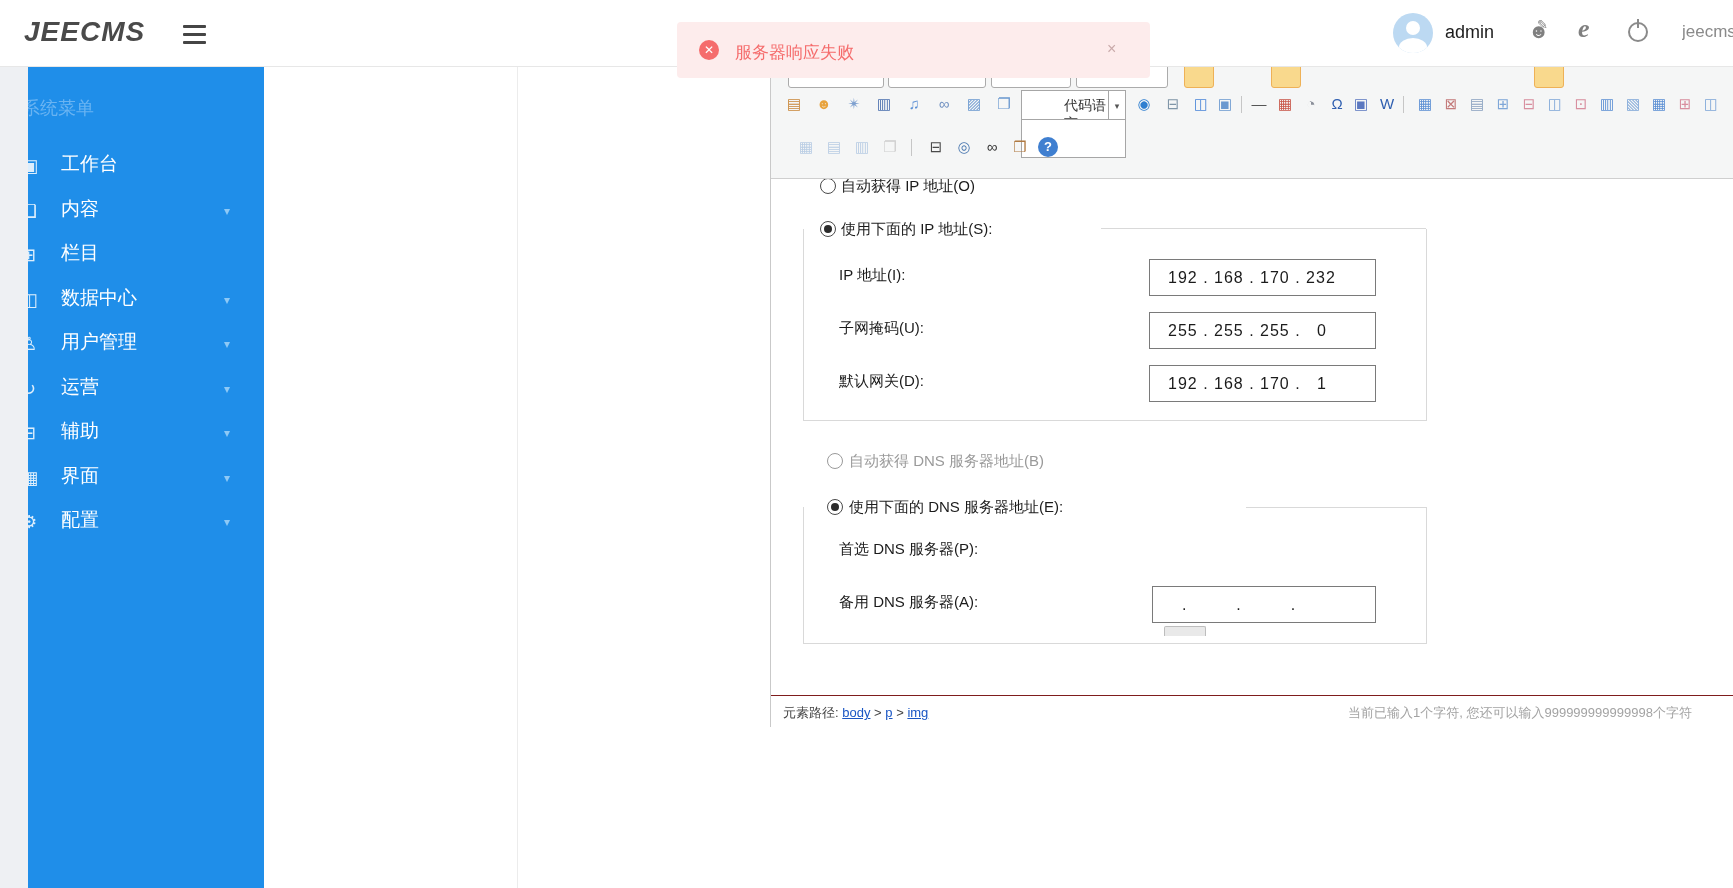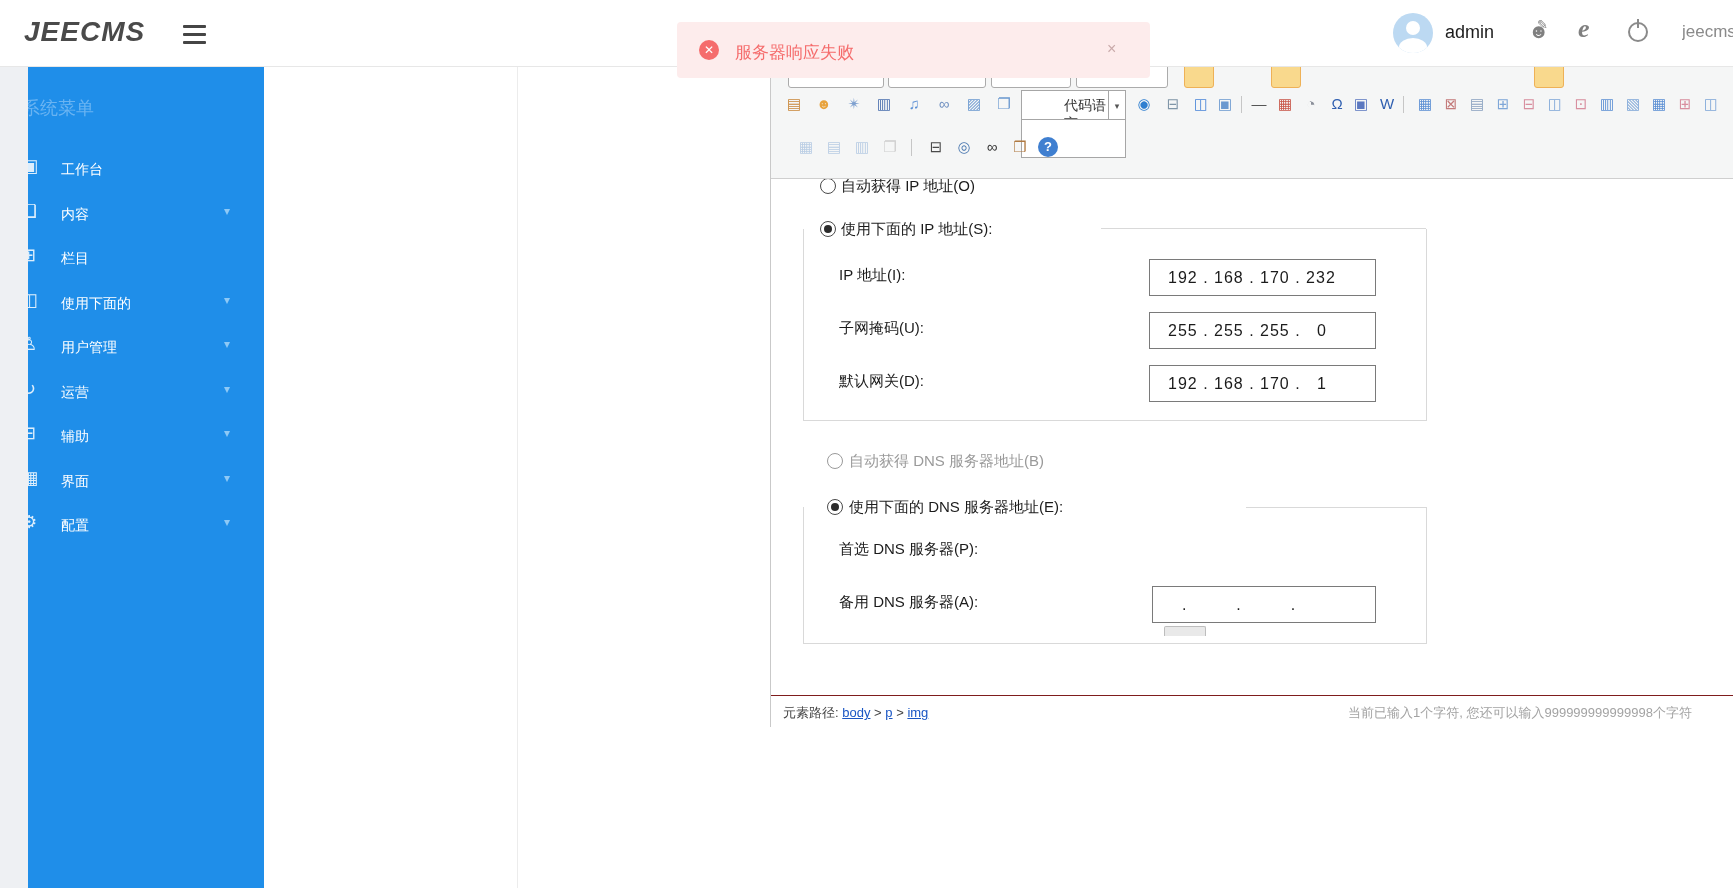--- a/index.html
+++ b/index.html
@@ -26,21 +26,21 @@
   #toast-icon { left:22px; top:18px; width:20px; height:20px; border-radius:50%; background:#f56c6c; color:#fff;
     font-size:12px; font-weight:bold; text-align:center; line-height:20px; }
   #toast-msg { left:58px; top:19px; font-size:17px; color:#f56c6c; }
   #toast-close { left:430px; top:18px; font-size:16px; color:#c9aaaa; cursor:pointer; }
 
   
   #sidebar { left:0; top:67px; width:236px; height:821px; background:#1f8ee9; z-index:2; overflow:hidden;margin-left:28px; }
   #sidebar-title { left:-6px; top:29px; font-size:18px; color:#6ab4f2; white-space:nowrap; }
   .side-item { position:absolute; left:0; width:236px; height:34px; cursor:pointer; }
   .side-ic { position:absolute; left:-7px; top:5px; font-size:18px; color:rgba(255,255,255,.85); }
-  .side-label { position:absolute; left:33px; top:11px; font-size:14px; color:#fff; white-space:nowrap; }
+  .side-label { position:absolute; left:33px; top:1px; font-size:19px; color:#fff; white-space:nowrap; }
   .side-chev { position:absolute; left:196px; top:9px; font-size:12px; color:#8ec9f6; }
 
   
   #panel { left:264px; top:67px; width:1469px; height:821px; background:#fff; z-index:1; }
   #panel-divider { left:517px; top:67px; width:1px; height:821px; background:#ececec; z-index:2; }
 
   
   #editor { left:770px; top:67px; width:963px; height:660px; border-left:1px solid #c9c9c9; z-index:1; background:#fff; }
   #toolbar { position:absolute; left:0; top:0; width:963px; height:112px; background:#f5f6f6; border-bottom:1px solid #cfcfcf; }
   .tb-select { position:absolute; top:-6px; height:27px; background:#fff; border:1px solid #ababab; border-radius:3px; }
@@ -226,21 +226,21 @@
         <span class="side-ic">❏</span>
         <span class="side-label">内容</span>
         <span class="side-chev">▾</span>
       </div>
       <div class="side-item" style="top: 172px;">
         <span class="side-ic">⊞</span>
         <span class="side-label">栏目</span>
       </div>
       <div class="side-item" style="top: 216.5px;">
         <span class="side-ic">◫</span>
-        <span class="side-label">使用下面的</span>
+        <span class="side-label">数据中心</span>
         <span class="side-chev">▾</span>
       </div>
       <div class="side-item" style="top: 261px;">
         <span class="side-ic">♙</span>
         <span class="side-label">用户管理</span>
         <span class="side-chev">▾</span>
       </div>
       <div class="side-item" style="top: 305.5px;">
         <span class="side-ic">↻</span>
         <span class="side-label">运营</span>

